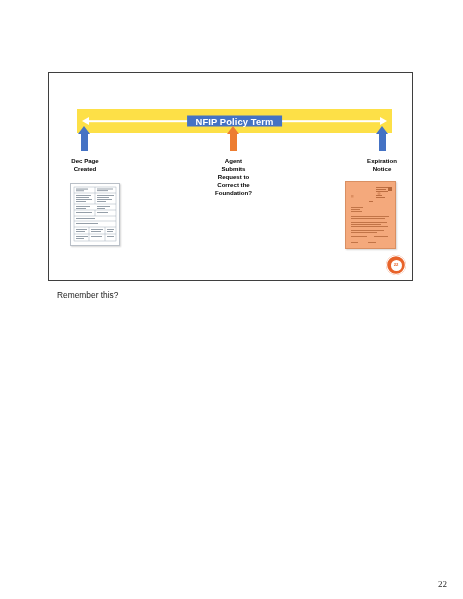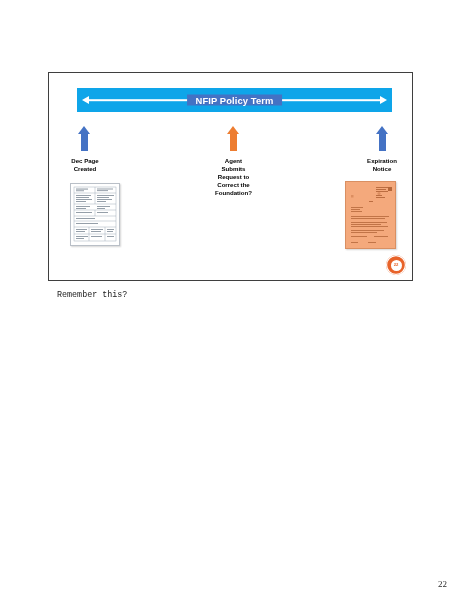--- a/index.html
+++ b/index.html
@@ -31,24 +31,24 @@
     height: 209px;
     background: #ffffff;
     border: 1.5px solid #3f3f3f;
     box-sizing: border-box;
   }
 
   
   #policy-term-bar {
     position: absolute;
     left: 28px;
-    top: 15px;
+    top: 36px;
     width: 315px;
     height: 24px;
-    background: #0ea5e9;
+    background: #fde047;
   }
   #policy-term-arrow-line {
     position: absolute;
     left: 8px;
     right: 8px;
     top: 50%;
     height: 1.6px;
     background: #ffffff;
     transform: translateY(-50%);
   }
@@ -182,21 +182,21 @@
     line-height: 1;
   }
 
   
   #slide-caption {
     position: absolute;
     left: 57px;
     top: 290px;
     font-size: 8.4px;
     color: #1a1a1a;
-    font-family: Liberation Mono, monospace;
+    font-family: Liberation Sans, sans-serif;
   }
 
   
   #page-number {
     position: absolute;
     right: 16px;
     bottom: 10px;
     font-size: 9px;
     color: #2b2b2b;
     font-family: "Liberation Serif", serif;

